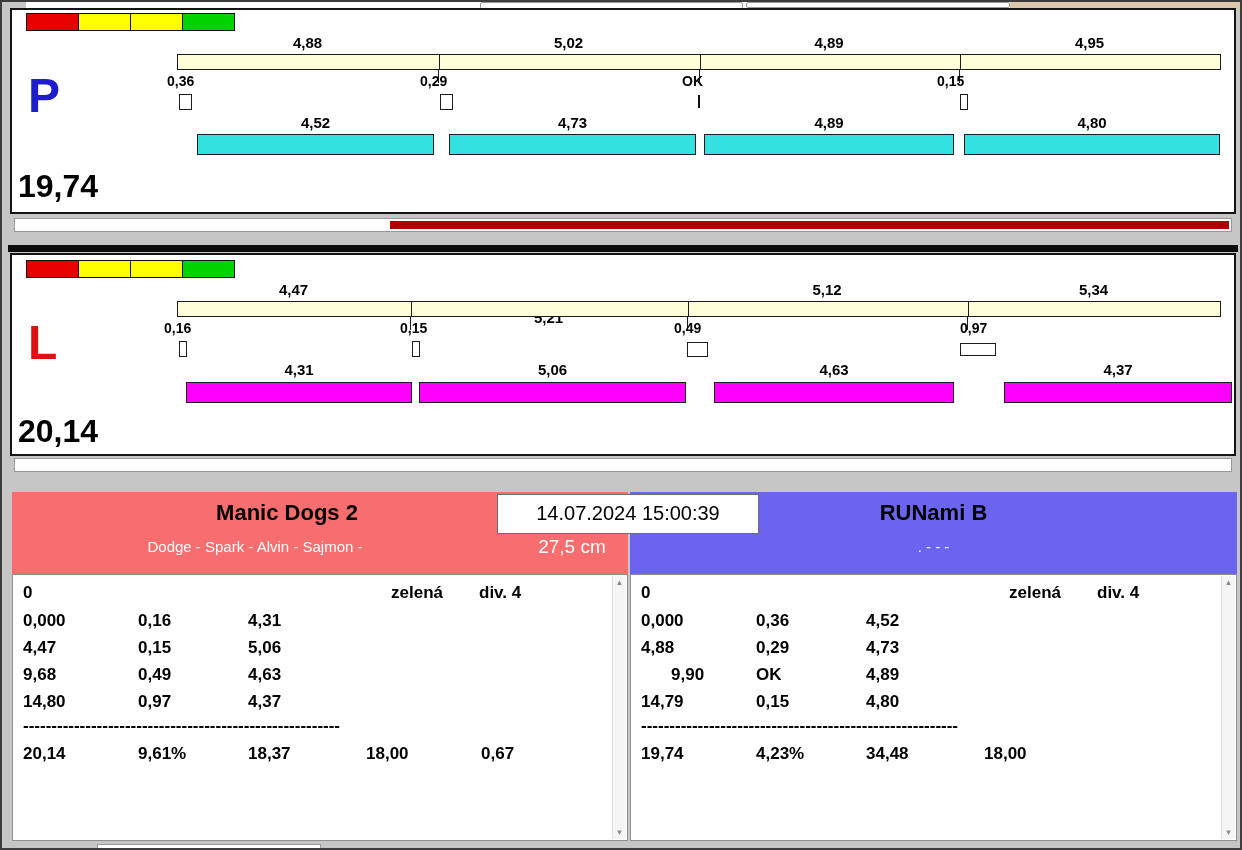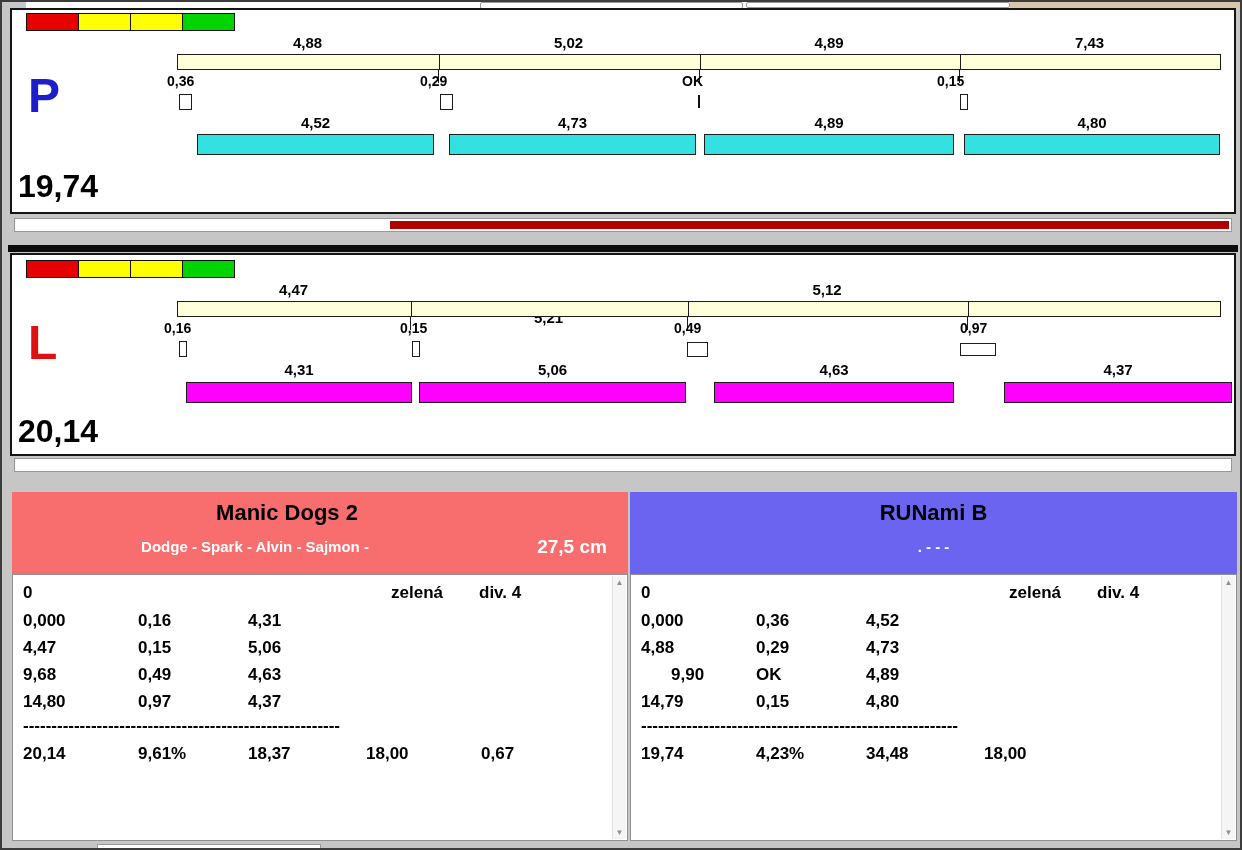--- a/index.html
+++ b/index.html
@@ -16,21 +16,21 @@
   .stub{position:absolute;width:1px;background:#1c1c1c;}
   .split-box{position:absolute;background:#fff;border:1px solid #1c1c1c;box-sizing:border-box;}
   .split-tick{position:absolute;background:#101010;}
   .letter{position:absolute;font-size:48px;font-weight:bold;line-height:1;}
   .total{position:absolute;font-size:32px;font-weight:bold;color:#000;line-height:1;}
   .groove{position:absolute;height:14px;background:#fff;border:1px solid #989898;box-sizing:border-box;}
   .pfill{position:absolute;}
   .hdivider{position:absolute;background:#0c0c0c;}
   .team-header{position:absolute;}
   .header-title{position:absolute;text-align:center;font-size:22px;font-weight:bold;color:#000;}
-  .header-sub{position:absolute;text-align:center;font-size:15px;font-weight:bold;color:#fff;}
+  .header-sub{position:absolute;text-align:center;font-size:15px;font-weight:normal;color:#fff;}
   .stamp{position:absolute;background:#fff;border:1px solid #6f6f6f;text-align:center;font-size:20px;color:#000;}
   .textarea{position:absolute;background:#fff;border:1px solid #8f8f8f;box-sizing:border-box;}
   .cell{position:absolute;font-size:17px;font-weight:bold;color:#000;white-space:pre;}
   .sbar{position:absolute;top:1px;right:1px;bottom:1px;width:13px;background:#f5f5f5;border-left:1px solid #e0e0e0;}
   .sbtn{position:absolute;left:0;width:100%;text-align:center;font-size:8px;color:#8f8f8f;cursor:pointer;}
   .frag{position:absolute;background:#fff;border:1px solid #9a9a9a;border-radius:2px;box-sizing:border-box;}
 </style>
 </head>
 <body>
 
@@ -45,21 +45,21 @@
     <div class="lights" style="left:15px;top:3px;">
       <div class="light" style="background-color: rgb(230, 0, 0);"></div>
       <div class="light" style="background-color: rgb(255, 255, 0);"></div>
       <div class="light" style="background-color: rgb(255, 255, 0);"></div>
       <div class="light" style="background-color: rgb(0, 212, 0);"></div>
     </div>
 
     <div class="lap-label" style="left:165px;top:24px;width:261px;">4,88</div>
     <div class="lap-label" style="left:426px;top:24px;width:261px;">5,02</div>
     <div class="lap-label" style="left:687px;top:24px;width:260px;">4,89</div>
-    <div class="lap-label" style="left:947px;top:24px;width:261px;">7,43</div>
+    <div class="lap-label" style="left:947px;top:24px;width:261px;">4,95</div>
 
     <div class="bar" style="left: 165px; top: 44px; width: 1044px; height: 16px; background-color: rgb(255, 255, 217);">
       <div class="divider-v" style="left:261px;"></div>
       <div class="divider-v" style="left:522px;"></div>
       <div class="divider-v" style="left:782px;"></div>
     </div>
     <div class="stub" style="left:426px;top:60px;height:13px;"></div>
     <div class="stub" style="left:687px;top:60px;height:13px;"></div>
     <div class="stub" style="left:947px;top:60px;height:13px;"></div>
 
@@ -97,20 +97,21 @@
     <div class="lights" style="left:15px;top:5px;">
       <div class="light" style="background-color: rgb(230, 0, 0);"></div>
       <div class="light" style="background-color: rgb(255, 255, 0);"></div>
       <div class="light" style="background-color: rgb(255, 255, 0);"></div>
       <div class="light" style="background-color: rgb(0, 212, 0);"></div>
     </div>
 
     <div class="lap-label" style="left:165px;top:26px;width:233px;">4,47</div>
     <div class="lap-label" style="left:398px;top:26px;width:277px;margin-top:28px;">5,21</div>
     <div class="lap-label" style="left:675px;top:26px;width:280px;">5,12</div>
+    <div class="lap-label" style="left:955px;top:26px;width:253px;">5,34</div>
 
     <div class="bar" style="left: 165px; top: 46px; width: 1044px; height: 16px; background-color: rgb(255, 255, 217);">
       <div class="divider-v" style="left:233px;"></div>
       <div class="divider-v" style="left:510px;"></div>
       <div class="divider-v" style="left:790px;"></div>
     </div>
     <div class="stub" style="left:398px;top:62px;height:13px;"></div>
     <div class="stub" style="left:675px;top:62px;height:13px;"></div>
     <div class="stub" style="left:955px;top:62px;height:13px;"></div>
 
@@ -144,20 +145,21 @@
     <div class="header-title" style="left:0;top:8px;width:550px;">Manic Dogs 2</div>
     <div class="header-sub" style="left:0;top:46px;width:486px;">Dodge - Spark - Alvin - Sajmon -</div>
     <div class="header-sub" style="left:460px;top:44px;width:200px;font-size:19px;">27,5 cm</div>
   </div>
 
   <div class="team-header" style="left: 628px; top: 490px; width: 607px; height: 82px; background-color: rgb(106, 100, 240);">
     <div class="header-title" style="left:0;top:8px;width:607px;">RUNami B</div>
     <div class="header-sub" style="left:0;top:46px;width:607px;">. -  -  -</div>
   </div>
 
+  <div class="stamp" style="left:495px;top:492px;width:260px;height:38px;line-height:36px;">14.07.2024 15:00:39</div>
 
   <div class="textarea" style="left:10px;top:572px;width:616px;height:267px;">
     <div class="cell" style="left:10px;top:8px;">0</div>
     <div class="cell" style="left:378px;top:8px;">zelená</div>
     <div class="cell" style="left:466px;top:8px;">div. 4</div>
 
     <div class="cell" style="left:10px;top:36px;">0,000</div>
     <div class="cell" style="left:125px;top:36px;">0,16</div>
     <div class="cell" style="left:235px;top:36px;">4,31</div>
 

